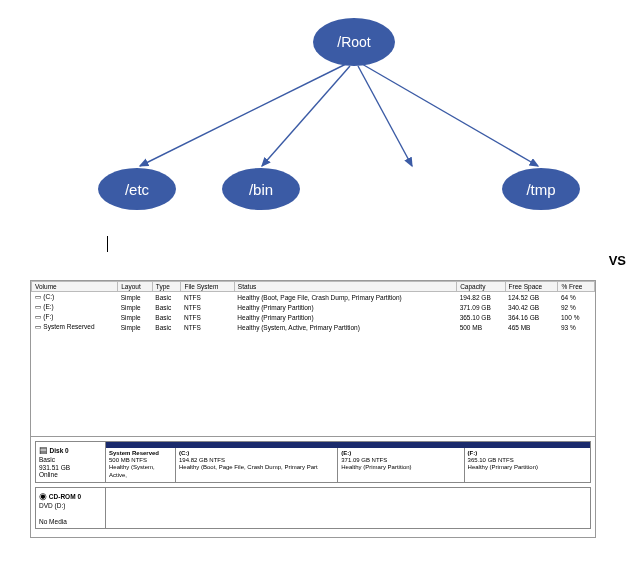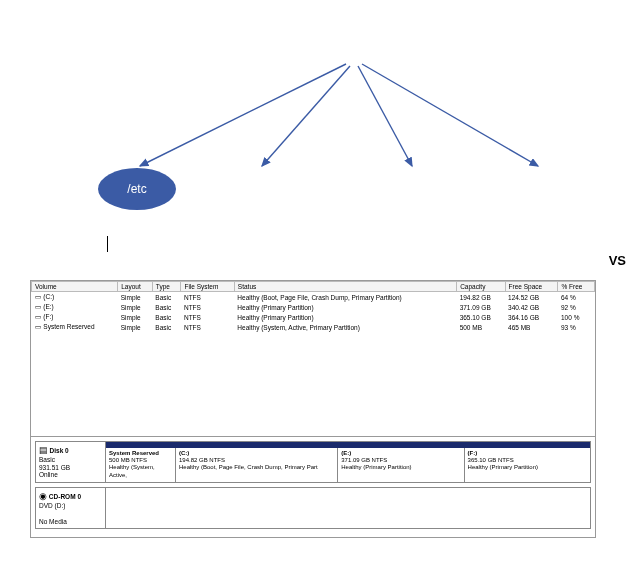--- a/index.html
+++ b/index.html
@@ -21,21 +21,21 @@
     position: absolute;
     background: #3b5ba5;
     color: #fff;
     font-size: 13px;
     display: flex;
     align-items: center;
     justify-content: center;
     border-radius: 50%;
   }
   .root { width: 82px; height: 48px; left: 313px; top: 18px; font-size: 14px; }
-  .child { width: 78px; height: 42px; top: 168px; font-size: 12px; }
+  .child { width: 78px; height: 42px; top: 168px; font-size: 15px; }
   .c1 { left: 98px; }
   .c2 { left: 222px; }
   .c3 { left: 375px; }
   .c4 { left: 502px; }
   .vs { text-align: right; font-weight: bold; font-size: 13px; margin: 38px 0 12px 0; }
   .cursor {
     position: absolute;
     left: 107px;
     top: 236px;
     width: 1px;
@@ -113,22 +113,31 @@
     <defs>
       <marker id="ah" markerWidth="8" markerHeight="8" refX="6" refY="3" orient="auto">
         <path d="M0,0 L7,3 L0,6 Z" fill="#3b5ba5"></path>
       </marker>
     </defs>
     <line x1="346" y1="64" x2="140" y2="166" stroke="#3b5ba5" stroke-width="1.4" marker-end="url(#ah)"></line>
     <line x1="350" y1="66" x2="262" y2="166" stroke="#3b5ba5" stroke-width="1.4" marker-end="url(#ah)"></line>
     <line x1="358" y1="66" x2="412" y2="166" stroke="#3b5ba5" stroke-width="1.4" marker-end="url(#ah)"></line>
     <line x1="362" y1="64" x2="538" y2="166" stroke="#3b5ba5" stroke-width="1.4" marker-end="url(#ah)"></line>
   </svg>
+  <div class="oval root">
+      <span>/Root</span>
+    </div>
   <div class="oval child c1">
       <span>/etc</span>
+    </div>
+  <div class="oval child c2">
+      <span>/bin</span>
+    </div>
+  <div class="oval child c4">
+      <span>/tmp</span>
     </div>
 </div>
 
 <div class="cursor"></div>
 
 <div class="vs">VS</div>
 
 <div class="dm-window">
   <div class="dm-top">
     <table class="vol">

